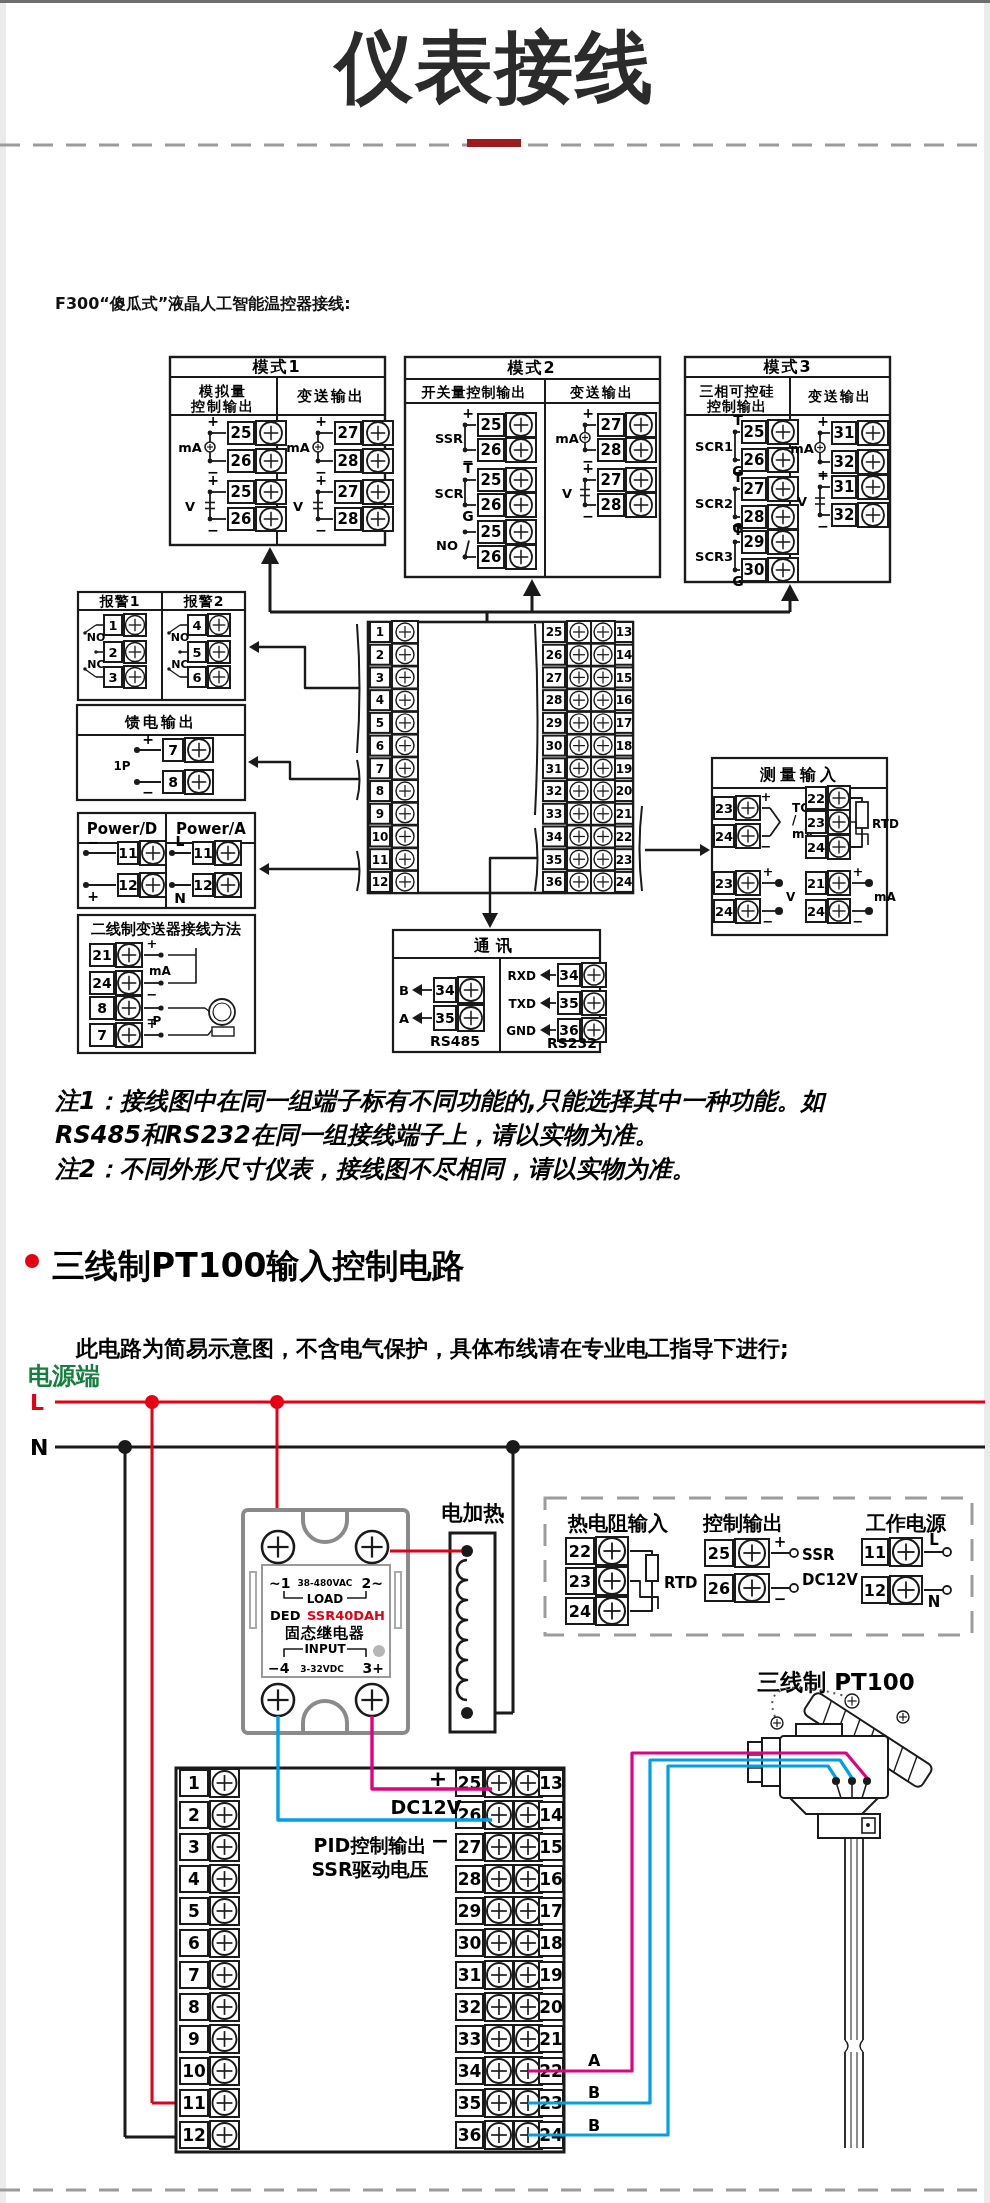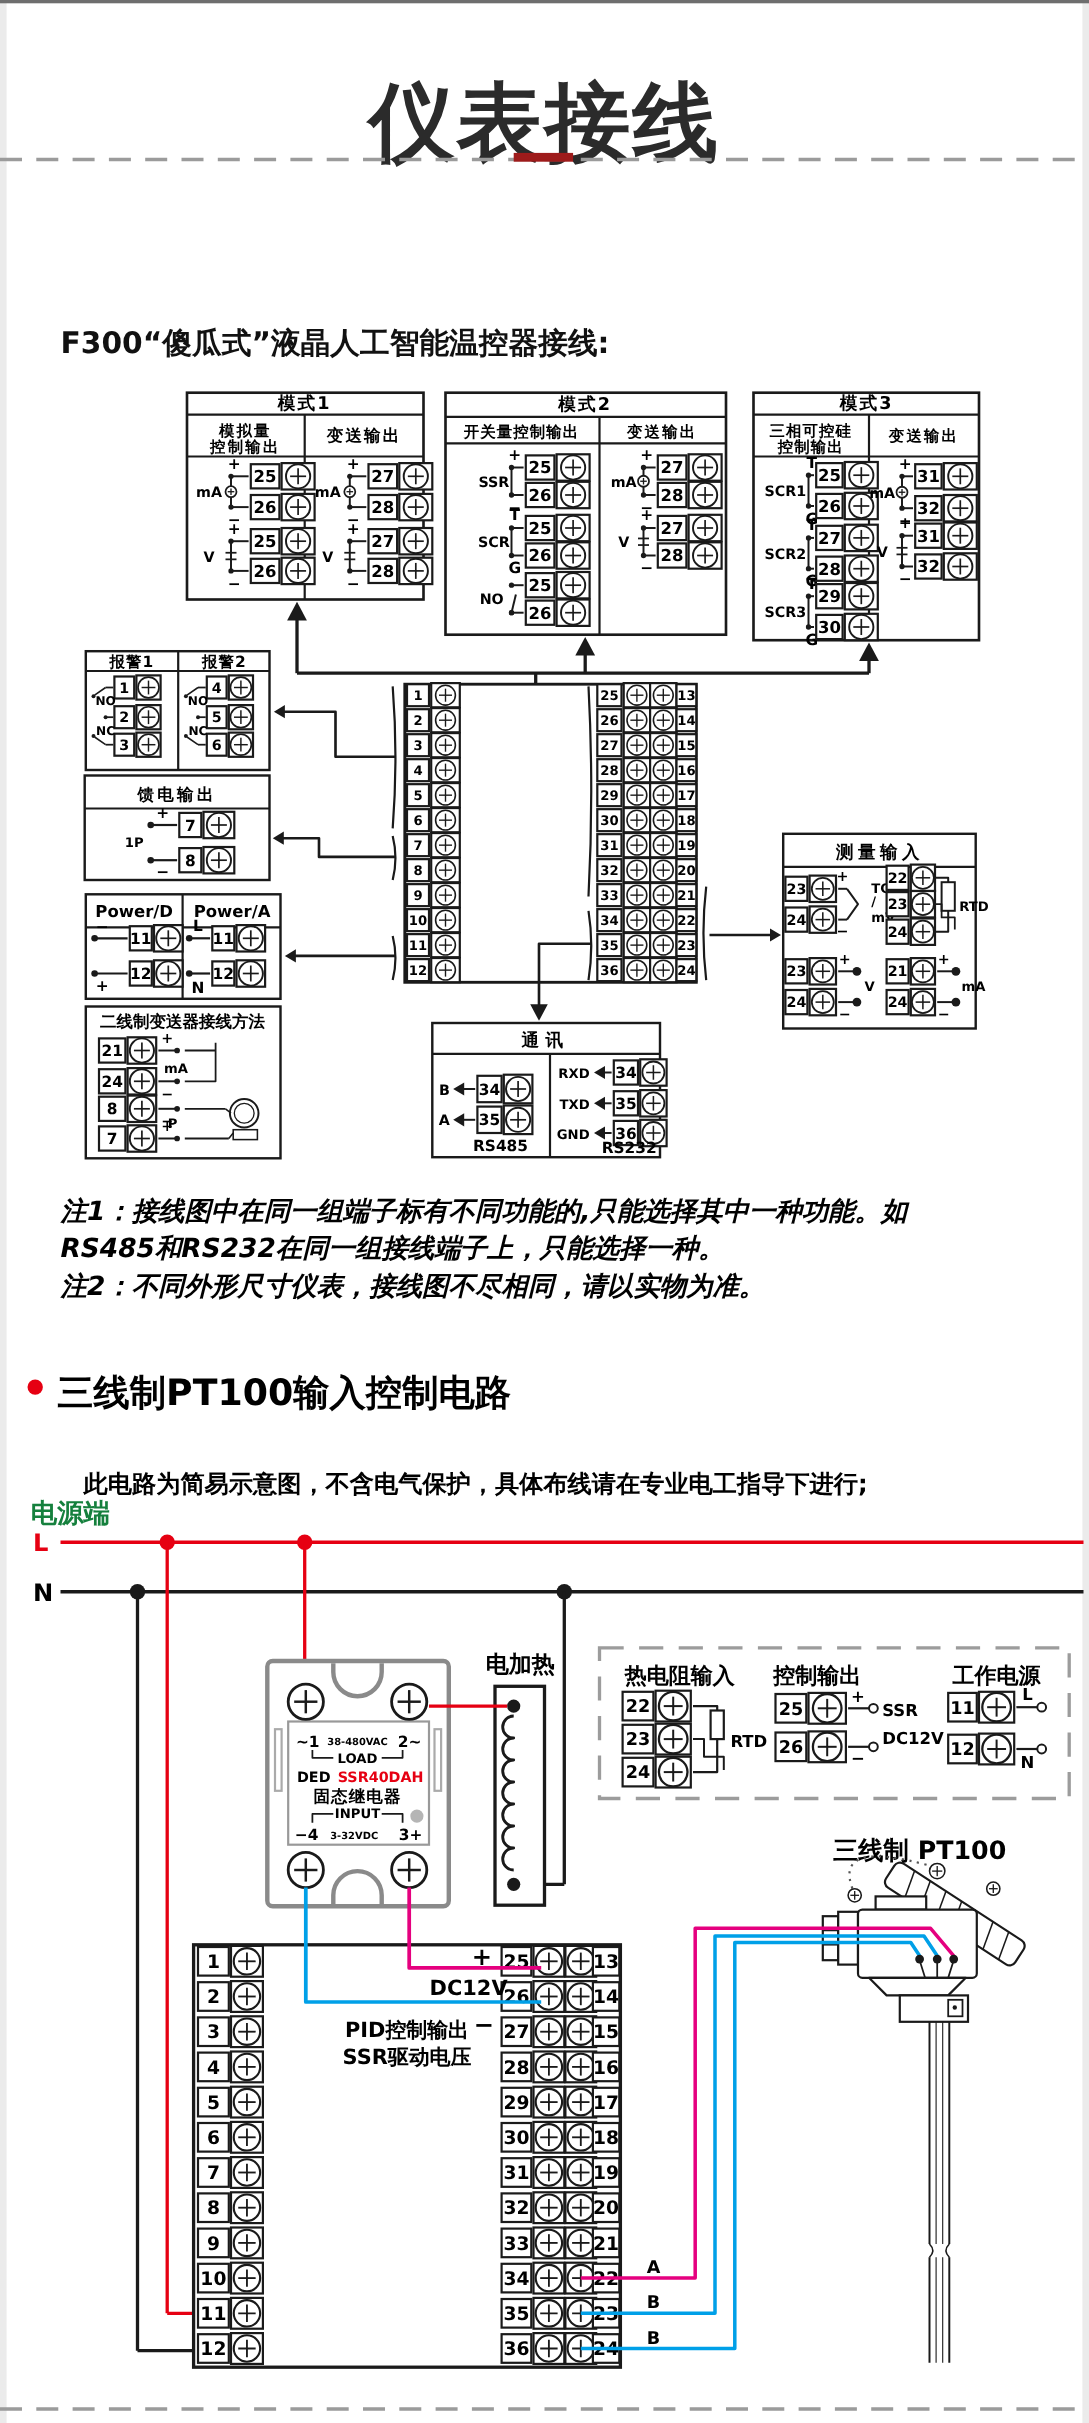--- a/index.html
+++ b/index.html
@@ -1,43 +1,43 @@
 <!DOCTYPE html>
 <html><head>
 <meta charset="utf-8">
 <style>
   html,body{margin:0;padding:0;background:#fff;}
   body{font-family:"DejaVu Sans","Liberation Sans",sans-serif;color:#1a1a1a;}
   #page{position:relative;width:990px;height:2203px;background:#fff;overflow:hidden;}
   .edge{position:absolute;top:0;bottom:0;width:6px;background:#ebebeb;}
   #topstrip{position:absolute;top:0;left:0;right:0;height:3px;background:#6e6e6e;}
   .abs{position:absolute;}
-  #main-title{left:0;right:0;top:16px;text-align:center;font-size:78px;font-weight:900;color:#2b2b2b;letter-spacing:2px;margin-top:44px;}
-  #intro-line{left:55px;top:294px;font-size:27px;font-weight:700;color:#111;}
+  #main-title{left:0;right:0;top:16px;text-align:center;font-size:78px;font-weight:900;color:#2b2b2b;letter-spacing:2px;}
+  #intro-line{left:55px;top:294px;font-size:16px;font-weight:700;color:#111;}
   #notes{left:55px;top:1084px;font-size:24px;font-weight:700;line-height:34px;color:#000;font-style:italic;}
   #sec2-bullet{left:25px;top:1254px;width:14px;height:14px;border-radius:50%;}
   #sec2-title{left:52px;top:1244px;font-size:33px;font-weight:700;color:#000;}
   #sec2-sub{left:76px;top:1294px;font-size:22px;font-weight:700;color:#000;margin-top:40px;}
   #src-label{left:28px;top:1360px;font-size:24px;font-weight:600;color:#15803d;}
   svg text{font-family:"DejaVu Sans","Liberation Sans",sans-serif;}
 </style>
 </head>
 <body>
 
 <div id="page">
   <div class="edge" style="left:0"></div>
   <div class="edge" style="right:0"></div>
   <div id="topstrip"></div>
 
   <div class="abs" id="main-title">仪表接线</div>
   <div class="abs" id="intro-line">F300“傻瓜式”液晶人工智能温控器接线:</div>
 
   <div class="abs" id="notes">
     <div>注1：接线图中在同一组端子标有不同功能的,只能选择其中一种功能。如</div>
-    <div>RS485和RS232在同一组接线端子上，只能选择一种。</div>
+    <div>RS485和RS232在同一组接线端子上，请以实物为准。</div>
     <div>注2：不同外形尺寸仪表，接线图不尽相同，请以实物为准。</div>
   </div>
 
   <div class="abs" id="sec2-bullet" style="background: rgb(230, 0, 18);"></div>
   <div class="abs" id="sec2-title">三线制PT100输入控制电路</div>
   <div class="abs" id="sec2-sub">此电路为简易示意图，不含电气保护，具体布线请在专业电工指导下进行;</div>
   <div class="abs" id="src-label">电源端</div>
 
   <svg id="dia" width="990" height="2203" viewBox="0 0 990 2203" style="position:absolute;left:0;top:0;">
       <line x1="0" y1="145" x2="990" y2="145" stroke="#9b9b9b" stroke-width="3" stroke-dasharray="20 13" stroke-linecap="butt"></line>

